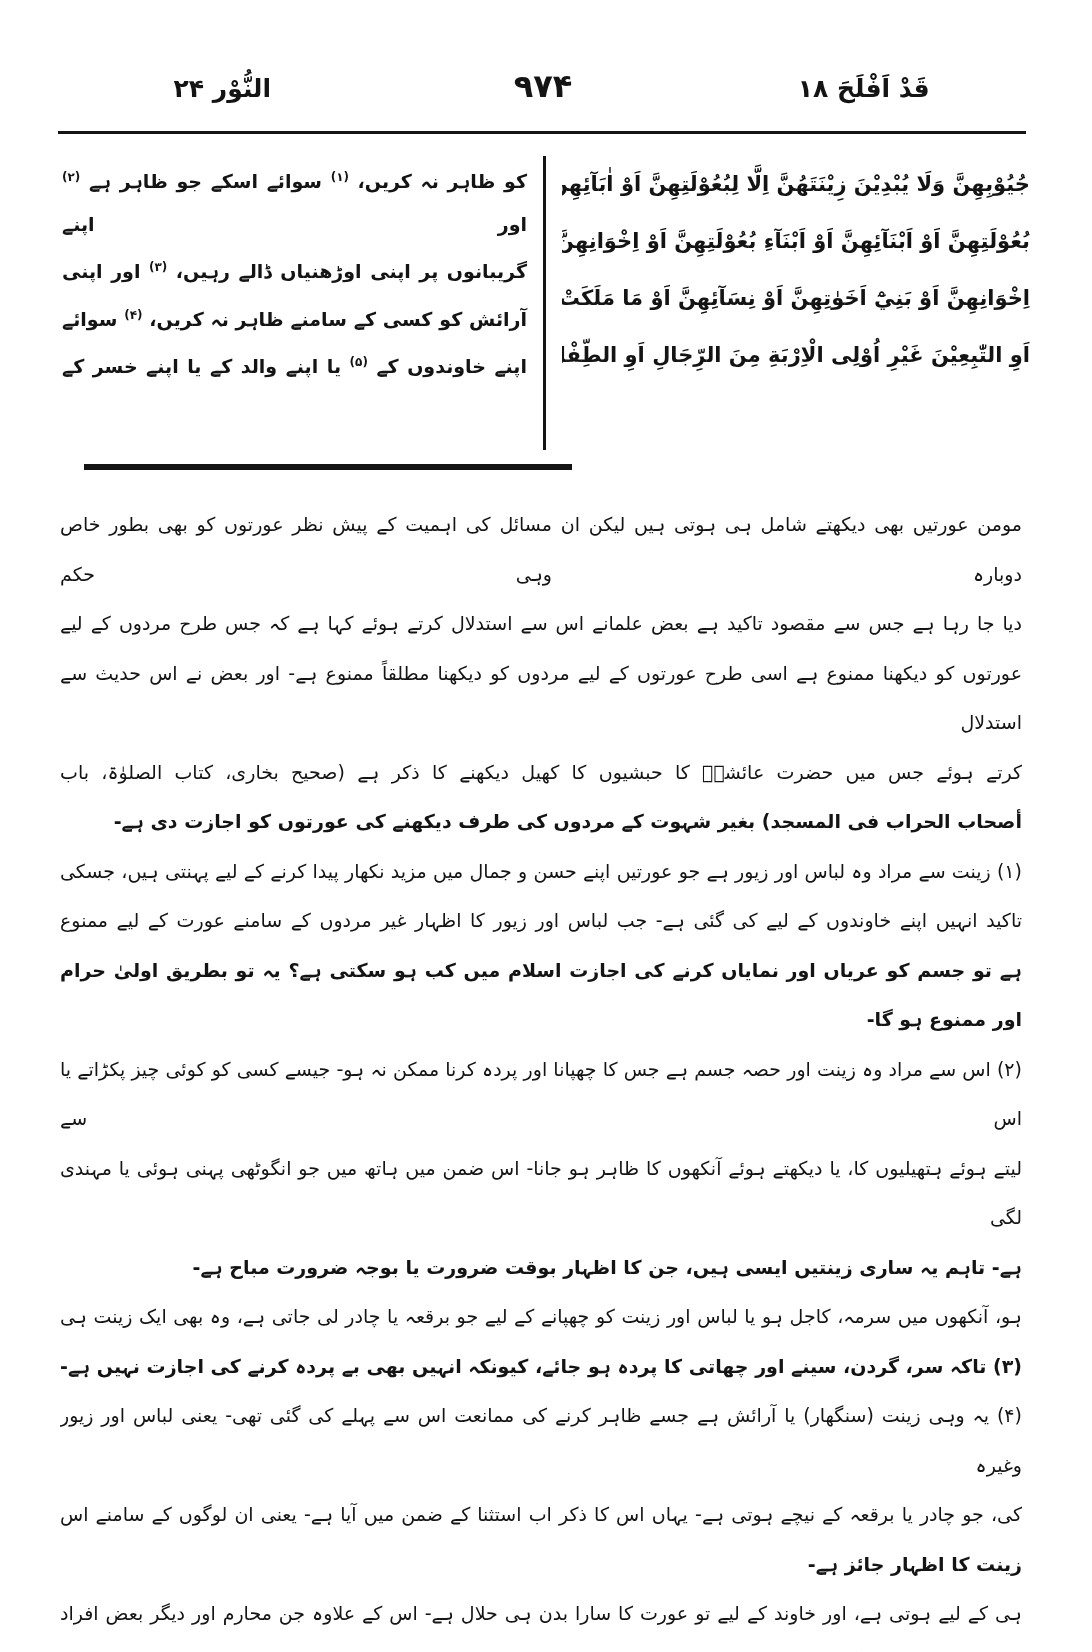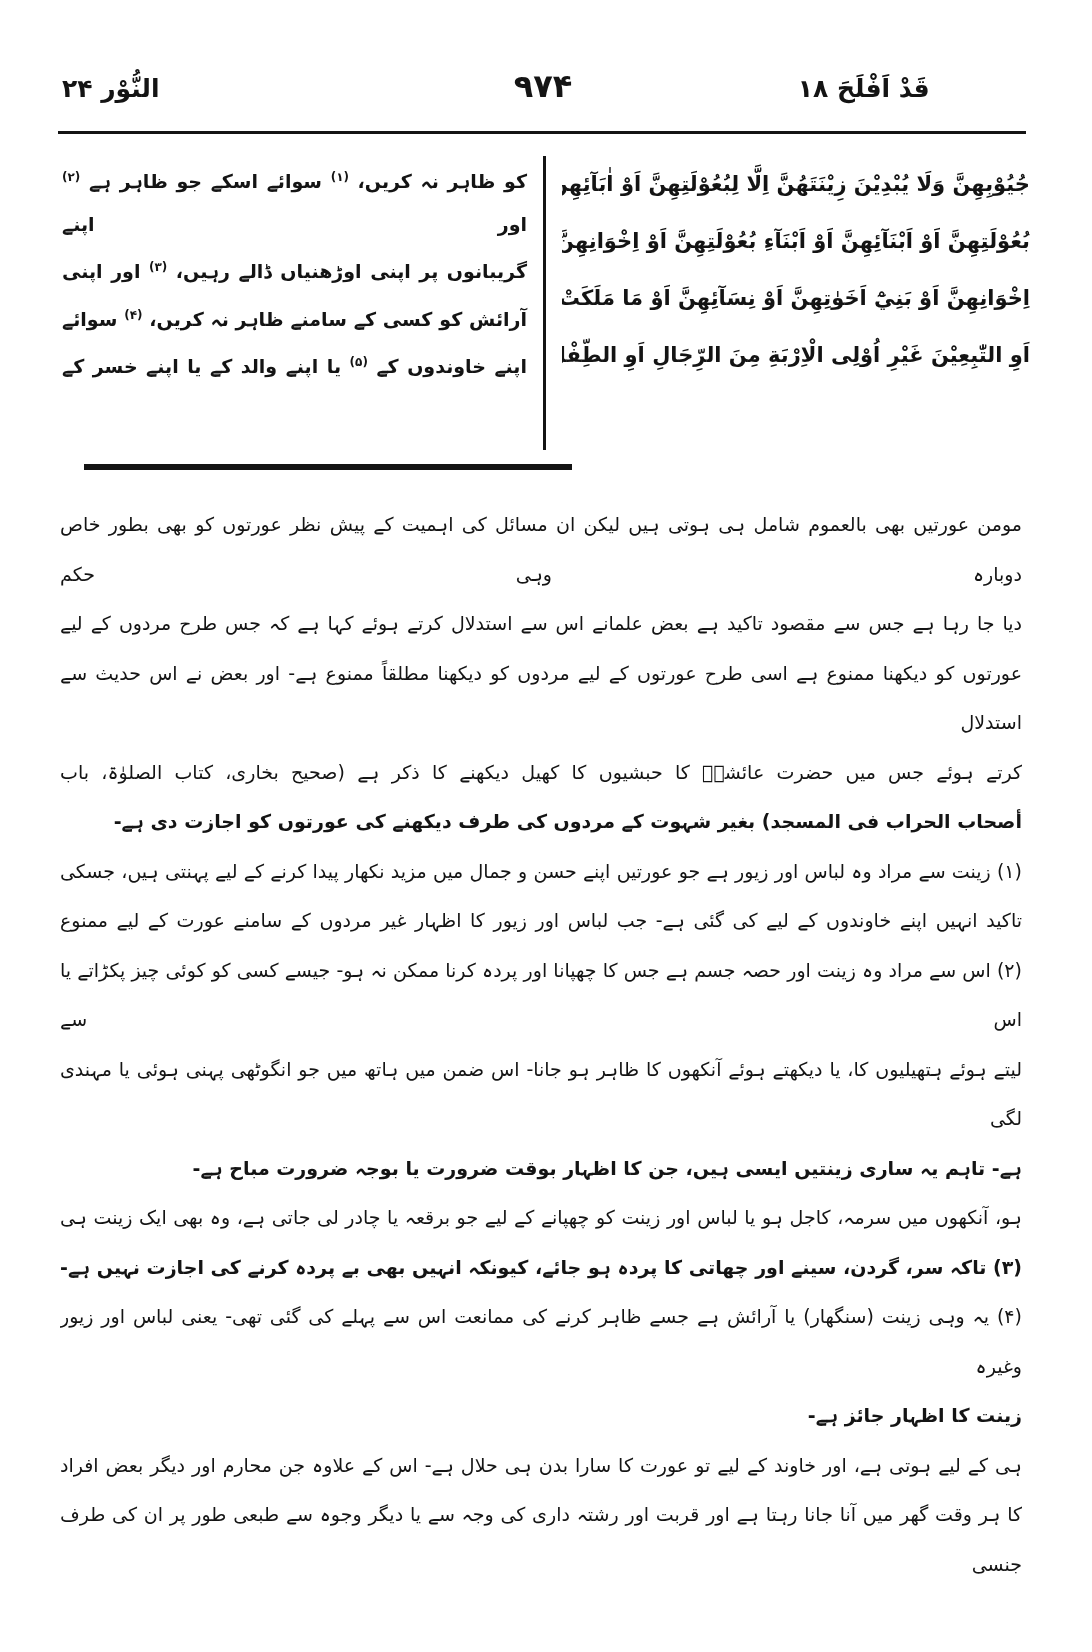--- a/index.html
+++ b/index.html
@@ -18,21 +18,21 @@
     overflow:hidden;
   }
   
   .header{
     position:absolute;top:64px;right:68px;left:62px;
     display:flex;justify-content:space-between;align-items:baseline;
     font-weight:bold;font-size:25px;line-height:1.4;
   }
   .header .h-right{flex:1;text-align:center;}
   .header .h-center{flex:1;text-align:center;font-size:32px;}
-  .header .h-left{flex:1;text-align:left;}
+  .header .h-left{flex:1;text-align:center;}
   .rule-top{
     position:absolute;top:131px;right:66px;left:58px;height:3px;
     background:var(--ink);
   }
   
   .verse-section{
     position:absolute;top:150px;right:62px;left:62px;height:312px;
     display:flex;align-items:stretch;
   }
   .quran-col{width:468px;padding-top:6px;}
@@ -91,31 +91,33 @@
         <div class="t-line">کو ظاہر نہ کریں، <sup>(۱)</sup> سوائے اسکے جو ظاہر ہے <sup>(۲)</sup> اور اپنے</div>
         <div class="t-line">گریبانوں پر اپنی اوڑھنیاں ڈالے رہیں، <sup>(۳)</sup> اور اپنی</div>
         <div class="t-line">آرائش کو کسی کے سامنے ظاہر نہ کریں، <sup>(۴)</sup> سوائے</div>
         <div class="t-line">اپنے خاوندوں کے <sup>(۵)</sup> یا اپنے والد کے یا اپنے خسر کے</div>
       </div>
   </div>
 
   <div class="rule-mid"></div>
 
   <div class="commentary">
-      <div class="c-line">مومن عورتیں بھی بالعموم شامل ہی ہوتی ہیں لیکن ان مسائل کی اہمیت کے پیش نظر عورتوں کو بھی بطور خاص دوبارہ وہی حکم</div>
+      <div class="c-line">مومن عورتیں بھی دیکھتے شامل ہی ہوتی ہیں لیکن ان مسائل کی اہمیت کے پیش نظر عورتوں کو بھی بطور خاص دوبارہ وہی حکم</div>
       <div class="c-line">دیا جا رہا ہے جس سے مقصود تاکید ہے بعض علمانے اس سے استدلال کرتے ہوئے کہا ہے کہ جس طرح مردوں کے لیے</div>
       <div class="c-line">عورتوں کو دیکھنا ممنوع ہے اسی طرح عورتوں کے لیے مردوں کو دیکھنا مطلقاً ممنوع ہے- اور بعض نے اس حدیث سے استدلال</div>
       <div class="c-line">کرتے ہوئے جس میں حضرت عائشہؓ کا حبشیوں کا کھیل دیکھنے کا ذکر ہے (صحیح بخاری، کتاب الصلوٰۃ، باب</div>
       <div class="c-line line-end">أصحاب الحراب فی المسجد) بغیر شہوت کے مردوں کی طرف دیکھنے کی عورتوں کو اجازت دی ہے-</div>
       <div class="c-line">(۱)  زینت سے مراد وہ لباس اور زیور ہے جو عورتیں اپنے حسن و جمال میں مزید نکھار پیدا کرنے کے لیے پہنتی ہیں، جسکی</div>
       <div class="c-line">تاکید انہیں اپنے خاوندوں کے لیے کی گئی ہے- جب لباس اور زیور کا اظہار غیر مردوں کے سامنے عورت کے لیے ممنوع</div>
+      <div class="c-line line-end">ہے تو جسم کو عریاں اور نمایاں کرنے کی اجازت اسلام میں کب ہو سکتی ہے؟ یہ تو بطریق اولیٰ حرام اور ممنوع ہو گا-</div>
       <div class="c-line">(۲)  اس سے مراد وہ زینت اور حصہ جسم ہے جس کا چھپانا اور پردہ کرنا ممکن نہ ہو- جیسے کسی کو کوئی چیز پکڑاتے یا اس سے</div>
       <div class="c-line">لیتے ہوئے ہتھیلیوں کا، یا دیکھتے ہوئے آنکھوں کا ظاہر ہو جانا- اس ضمن میں ہاتھ میں جو انگوٹھی پہنی ہوئی یا مہندی لگی</div>
       <div class="c-line line-end">ہے- تاہم یہ ساری زینتیں ایسی ہیں، جن کا اظہار بوقت ضرورت یا بوجہ ضرورت مباح ہے-</div>
       <div class="c-line">ہو، آنکھوں میں سرمہ، کاجل ہو یا لباس اور زینت کو چھپانے کے لیے جو برقعہ یا چادر لی جاتی ہے، وہ بھی ایک زینت ہی</div>
       <div class="c-line line-end">(۳)  تاکہ سر، گردن، سینے اور چھاتی کا پردہ ہو جائے، کیونکہ انہیں بھی بے پردہ کرنے کی اجازت نہیں ہے-</div>
       <div class="c-line">(۴)  یہ وہی زینت (سنگھار) یا آرائش ہے جسے ظاہر کرنے کی ممانعت اس سے پہلے کی گئی تھی- یعنی لباس اور زیور وغیرہ</div>
+      <div class="c-line">کی، جو چادر یا برقعہ کے نیچے ہوتی ہے- یہاں اس کا ذکر اب استثنا کے ضمن میں آیا ہے- یعنی ان لوگوں کے سامنے اس</div>
       <div class="c-line line-end">زینت کا اظہار جائز ہے-</div>
       <div class="c-line">ہی کے لیے ہوتی ہے، اور خاوند کے لیے تو عورت کا سارا بدن ہی حلال ہے- اس کے علاوہ جن محارم اور دیگر بعض افراد</div>
       <div class="c-line">کا ہر وقت گھر میں آنا جانا رہتا ہے اور قربت اور رشتہ داری کی وجہ سے یا دیگر وجوہ سے طبعی طور پر ان کی طرف جنسی</div>
     </div>
 
 </div>
 
 </body></html>

